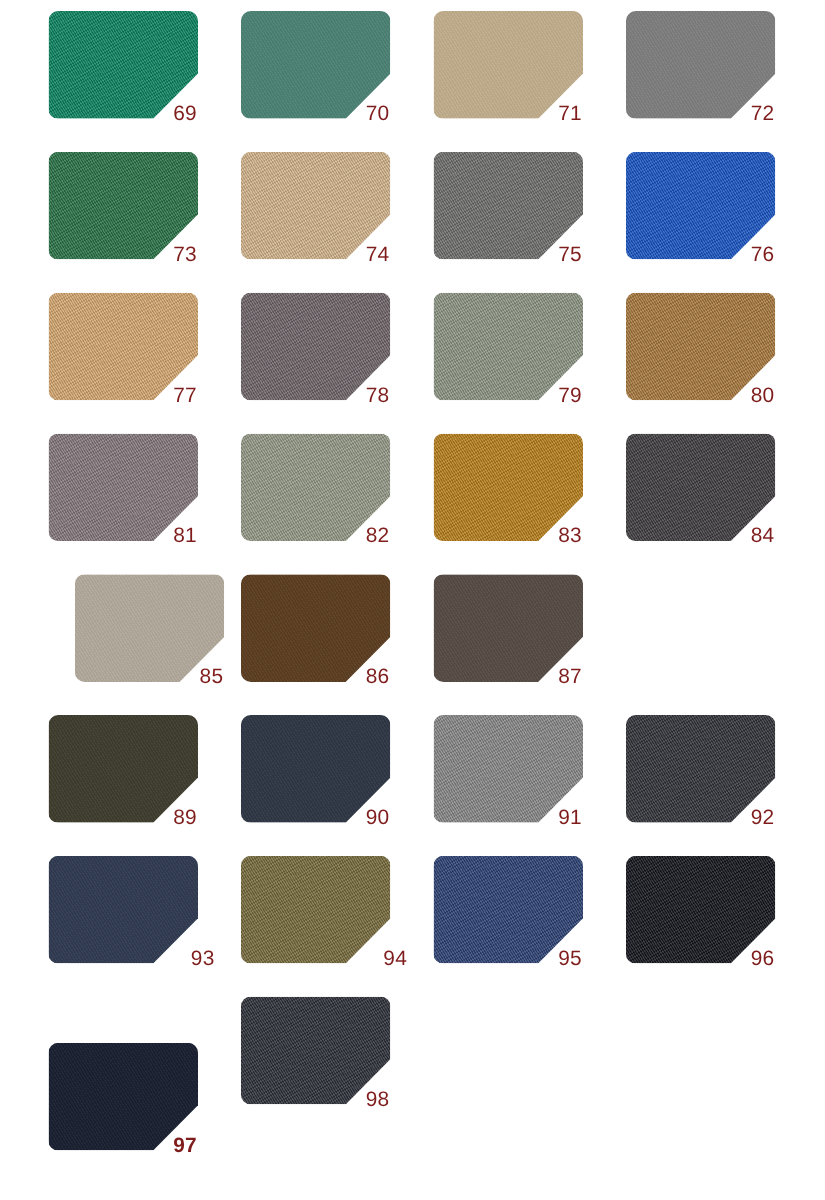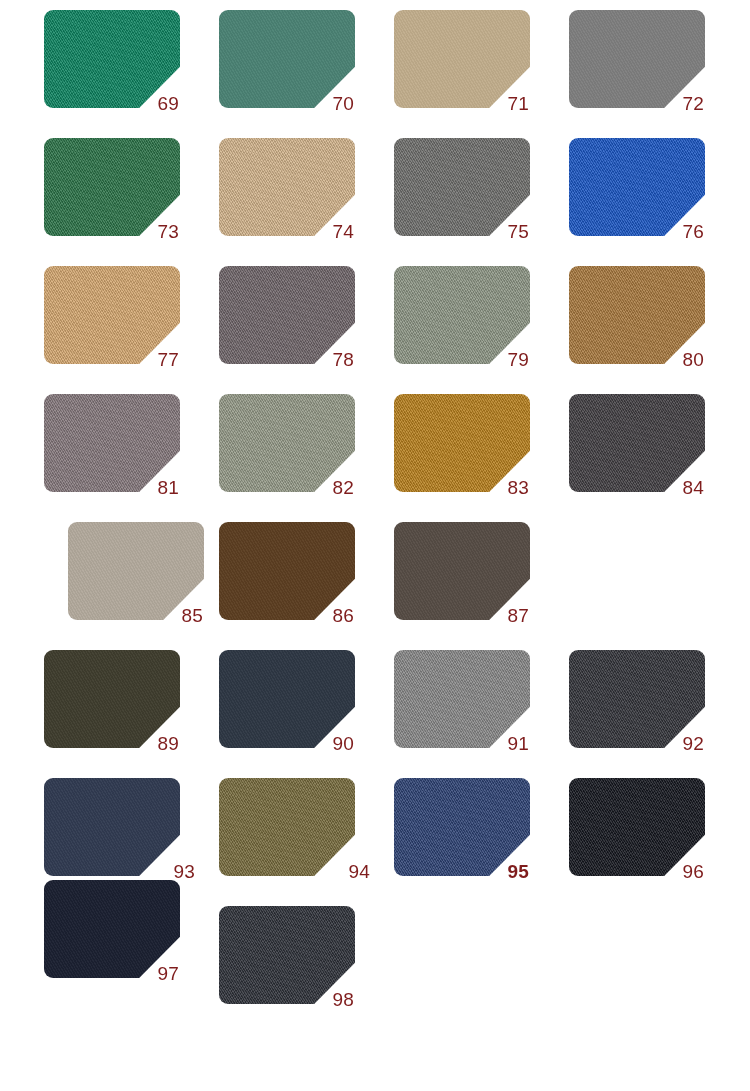--- a/index.html
+++ b/index.html
@@ -208,29 +208,29 @@
       <div class="swatch-number">92</div>
     </div>
     <div class="swatch-cell" style="left: 44px; top: 778px; padding-left: 16px;">
       <div class="swatch-chip matte" style="background-color: rgb(49, 59, 81);"></div>
       <div class="swatch-number">93</div>
     </div>
     <div class="swatch-cell" style="left: 219px; top: 778px; padding-left: 16px;">
       <div class="swatch-chip twill" style="background-color: rgb(119, 107, 61);"></div>
       <div class="swatch-number">94</div>
     </div>
-    <div class="swatch-cell" style="left: 394px; top: 778px; font-weight: bold;">
+    <div class="swatch-cell" style="left: 394px; top: 778px;">
       <div class="swatch-chip twill" style="background-color: rgb(45, 66, 116);"></div>
       <div class="swatch-number">95</div>
     </div>
     <div class="swatch-cell" style="left: 569px; top: 778px;">
       <div class="swatch-chip twill" style="background-color: rgb(21, 23, 31);"></div>
       <div class="swatch-number">96</div>
     </div>
-    <div class="swatch-cell" style="left: 44px; top: 880px;">
+    <div class="swatch-cell" style="left: 44px; top: 948px; font-weight: bold;">
       <div class="swatch-chip matte" style="background-color: rgb(27, 32, 49);"></div>
       <div class="swatch-number">97</div>
     </div>
     <div class="swatch-cell" style="left: 219px; top: 906px;">
       <div class="swatch-chip twill" style="background-color: rgb(46, 49, 57);"></div>
       <div class="swatch-number">98</div>
     </div>
   </div>
 
 </body></html>

